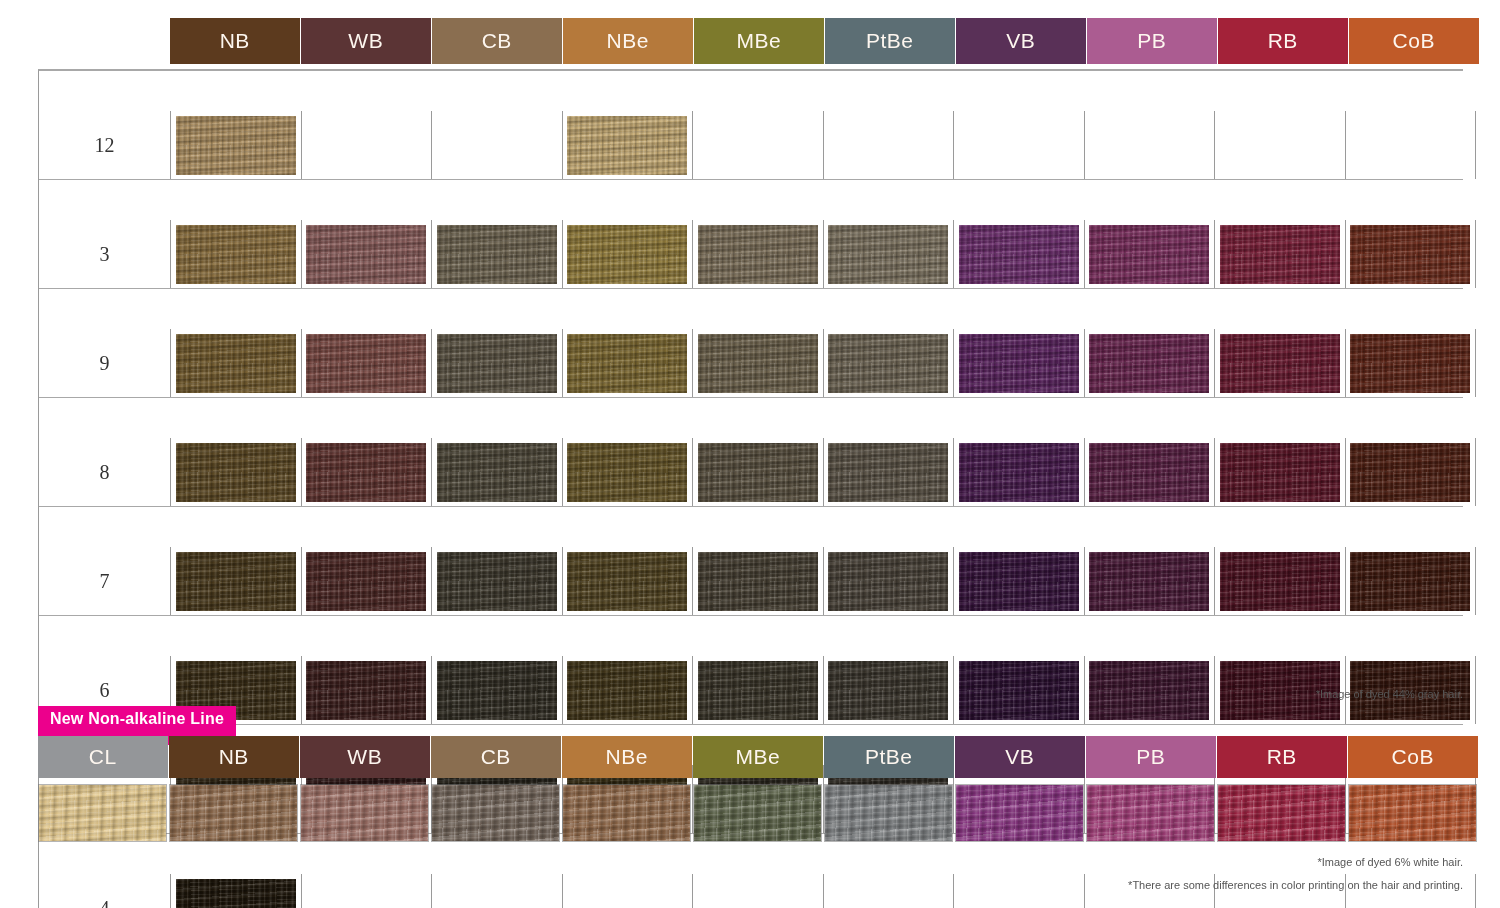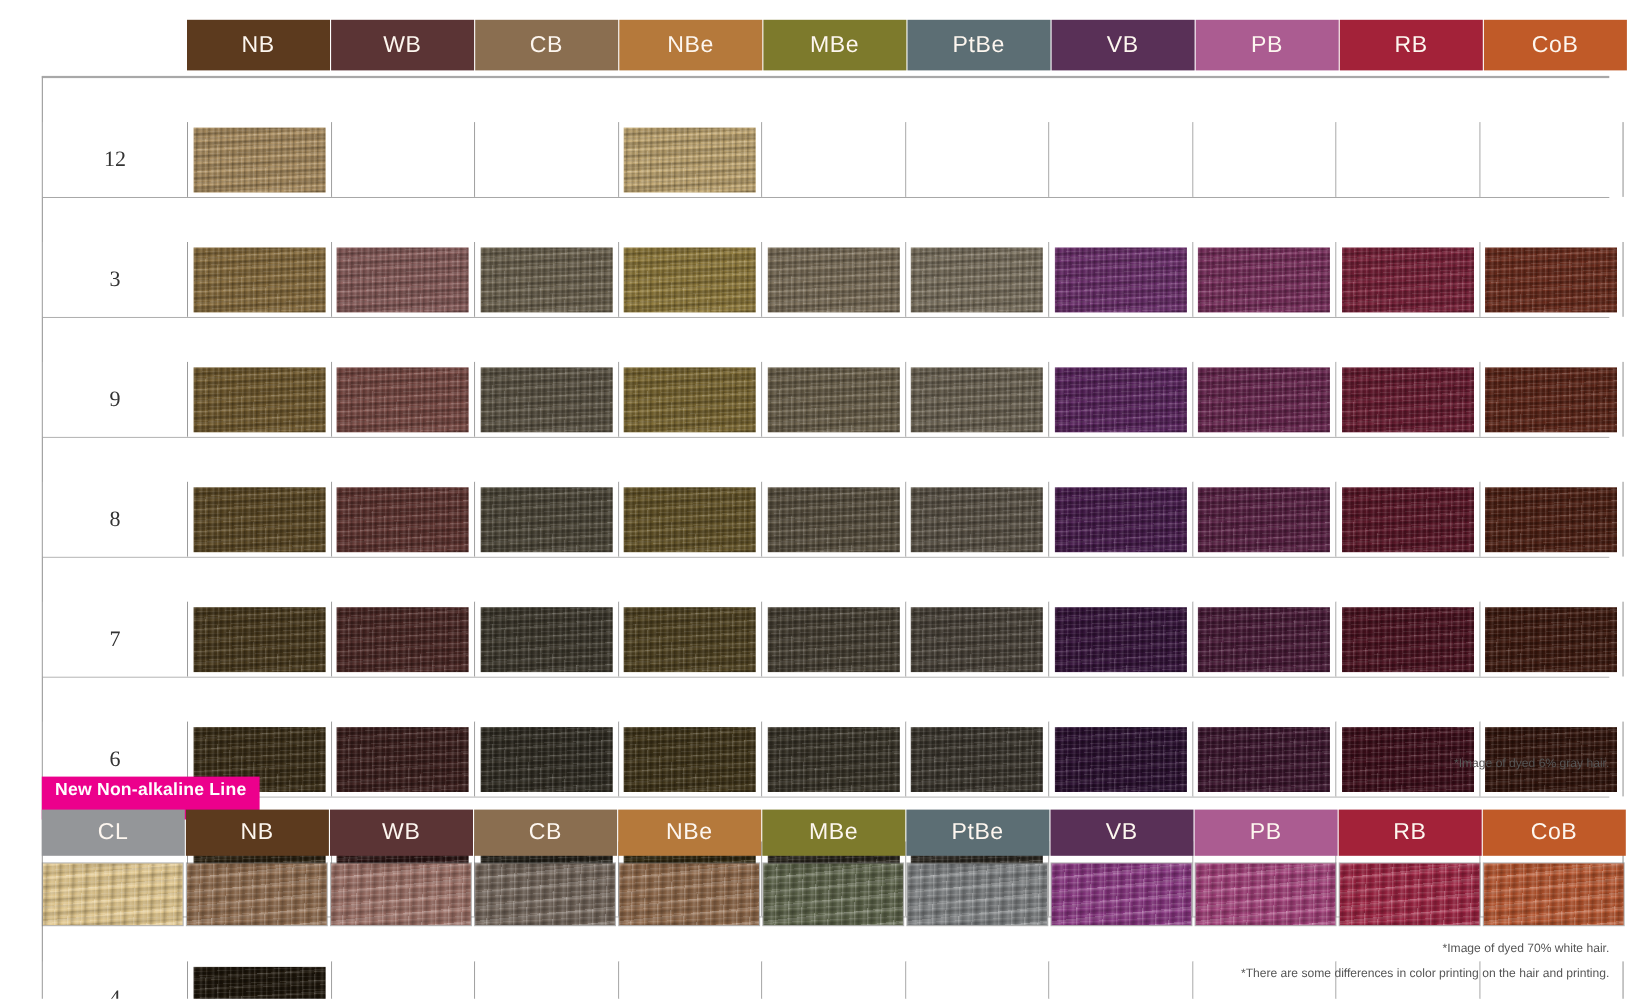--- a/index.html
+++ b/index.html
@@ -403,21 +403,21 @@
           <div class="cell empty"></div>
           <div class="cell empty"></div>
           <div class="cell empty"></div>
           <div class="cell empty"></div>
           <div class="cell empty"></div>
           <div class="cell empty"></div>
         </div>
       </div>
   </div>
 
-  <div class="note-top">*Image of dyed 6% gray hair.</div>
+  <div class="note-top">*Image of dyed 44% gray hair.</div>
 
   <div class="badge-wrap">
     <span class="badge">New Non-alkaline Line</span>
   </div>
 
   <div class="bottom">
     <div class="b-hdr-row" id="bot-header">
         <div class="b-hdr-cell" style="background: rgb(148, 150, 153);">CL</div>
         <div class="b-hdr-cell" style="background: rgb(92, 58, 30);">NB</div>
         <div class="b-hdr-cell" style="background: rgb(91, 52, 53);">WB</div>
@@ -461,17 +461,17 @@
         <div class="b-sw-cell">
           <div class="b-swatch" style="background: rgb(156, 33, 64);"></div>
         </div>
         <div class="b-sw-cell">
           <div class="b-swatch" style="background: rgb(181, 83, 44);"></div>
         </div>
       </div>
   </div>
 
   <div class="notes-bottom" id="bot-notes">
-      <div class="note-line">*Image of dyed 70% white hair.</div>
+      <div class="note-line">*Image of dyed 6% white hair.</div>
       <div class="note-line">*There are some differences in color printing on the hair and printing.</div>
     </div>
 
 </div>
 
 </body></html>

